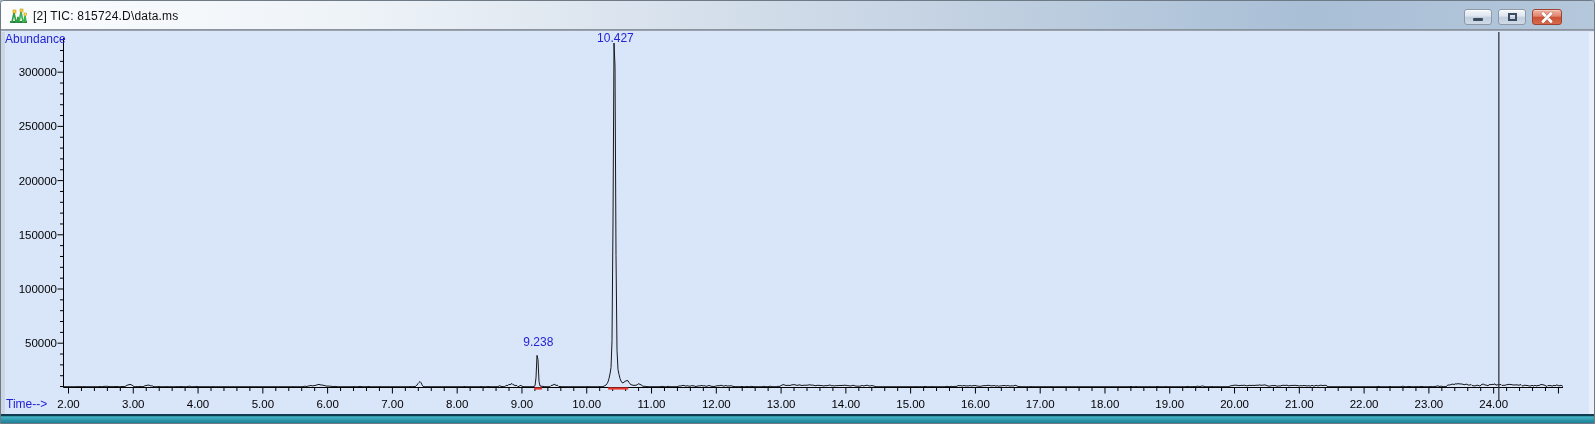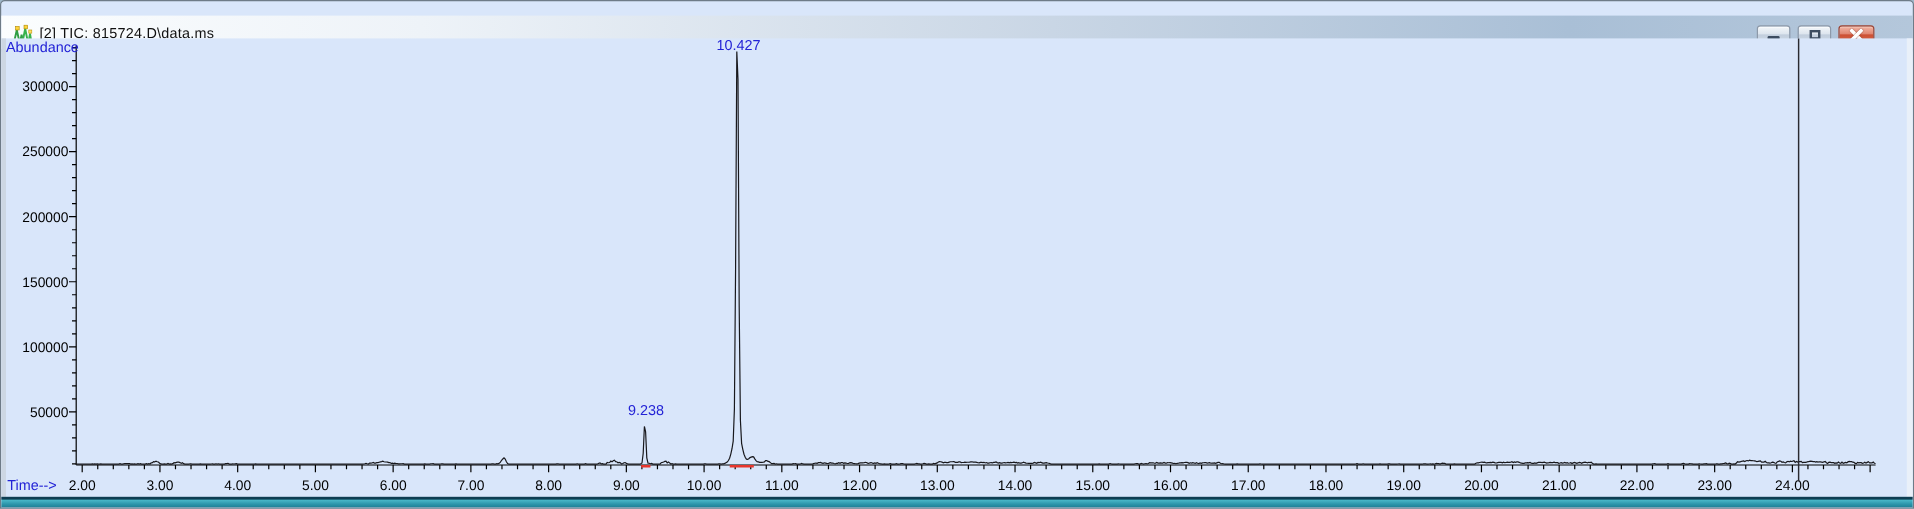--- a/index.html
+++ b/index.html
@@ -7,21 +7,21 @@
   .window{
     position:relative;width:1595px;height:424px;
     font-family:"Liberation Sans", sans-serif;
     border:1px solid #6e7b87;
     border-radius:4px 4px 0 0;
     overflow:hidden;
     background:#d9e6fa;
   }
   
   .titlebar{
-    position:absolute;left:0;top:12px;right:0;height:29px;
+    position:absolute;left:0;top:0;right:0;height:29px;
     background:linear-gradient(to right,#fbfdfe 0%,#eef3f8 22%,#c9d6e5 55%,#a9bfd6 82%,#b4c7db 100%);
     border-bottom:1px solid #8b93a0;
     display:flex;align-items:center;text-align:right;
   }
   .titlebar:after{content:"";position:absolute;left:0;right:0;bottom:-2px;height:1px;background:#9aa2ac;}
   .title-icon{width:17px;height:17px;margin:0 6px 0 9px;display:inline-block;flex:0 0 auto;}
   .title-text{font-size:12px;color:#111;white-space:nowrap;letter-spacing:0.2px;padding-top:1px;}
   .win-buttons{position:absolute;right:32px;top:8px;display:flex;gap:6px;}
   .wbtn{
     width:28px;height:16px;border-radius:3px;padding:0;cursor:default;

